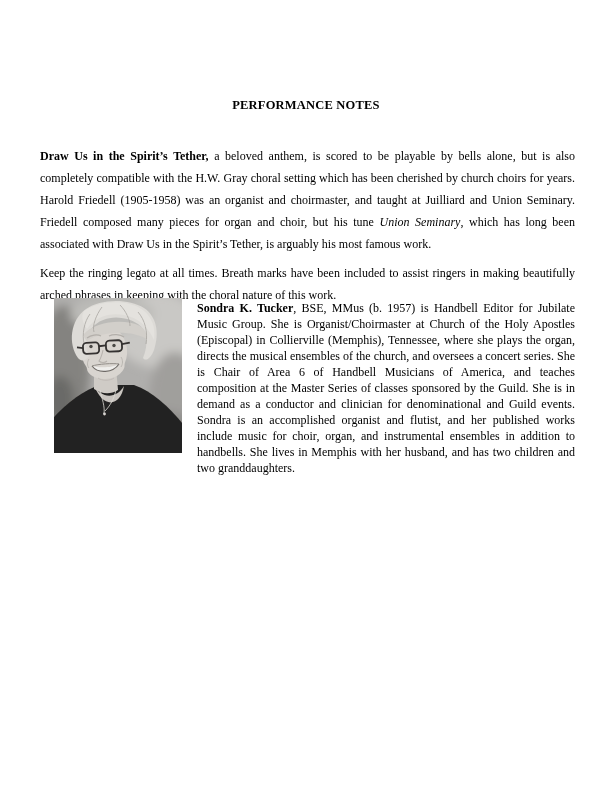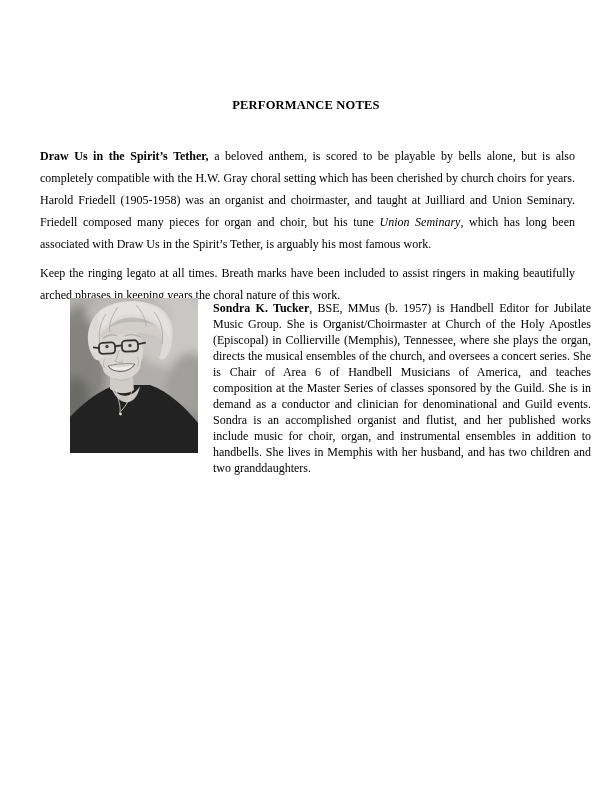--- a/index.html
+++ b/index.html
@@ -42,21 +42,20 @@
   }
   .para + .para {
     margin-top: 7px;
   }
   .bio {
     position: absolute;
     top: 298px;
     left: 54px;
     display: flex;
     align-items: flex-start;
-    margin-left: 16px;
   }
   .photo {
     flex: none;
     width: 128px;
     height: 155px;
     overflow: hidden;
     background: #b0afad;
   }
   .photo svg { display: block; }
   .bio-text {
@@ -69,21 +68,21 @@
 </style>
 </head>
 <body>
 
 <div class="page">
 
   <h1 class="title">PERFORMANCE NOTES</h1>
 
   <div class="body-text">
     <p class="para"><strong>Draw Us in the Spirit’s Tether,</strong><span> a beloved anthem, is scored to be playable by bells alone, but is also completely compatible with the H.W. Gray choral setting which has been cherished by church choirs for years.  Harold Friedell (1905-1958) was an organist and choirmaster, and taught at Juilliard and Union Seminary.  Friedell composed many pieces for organ and choir, but his tune </span><em>Union Seminary</em><span>, which has long been associated with Draw Us in the Spirit’s Tether, is arguably his most famous work.</span></p>
-    <p class="para">Keep the ringing legato at all times.  Breath marks have been included to assist ringers in making beautifully arched phrases in keeping years the choral nature of this work.</p>
+    <p class="para">Keep the ringing legato at all times.  Breath marks have been included to assist ringers in making beautifully arched phrases in keeping with the choral nature of this work.</p>
   </div>
 
   <div class="bio">
     <div class="photo" title="Black-and-white portrait photo of Sondra K. Tucker">
       <svg viewBox="0 0 128 155" width="128" height="155" aria-hidden="true">
         <defs>
           <filter id="bgblur" x="-30%" y="-30%" width="160%" height="160%">
               <feGaussianBlur stdDeviation="5"></feGaussianBlur>
             </filter>
           <filter id="soft" x="-20%" y="-20%" width="140%" height="140%">

